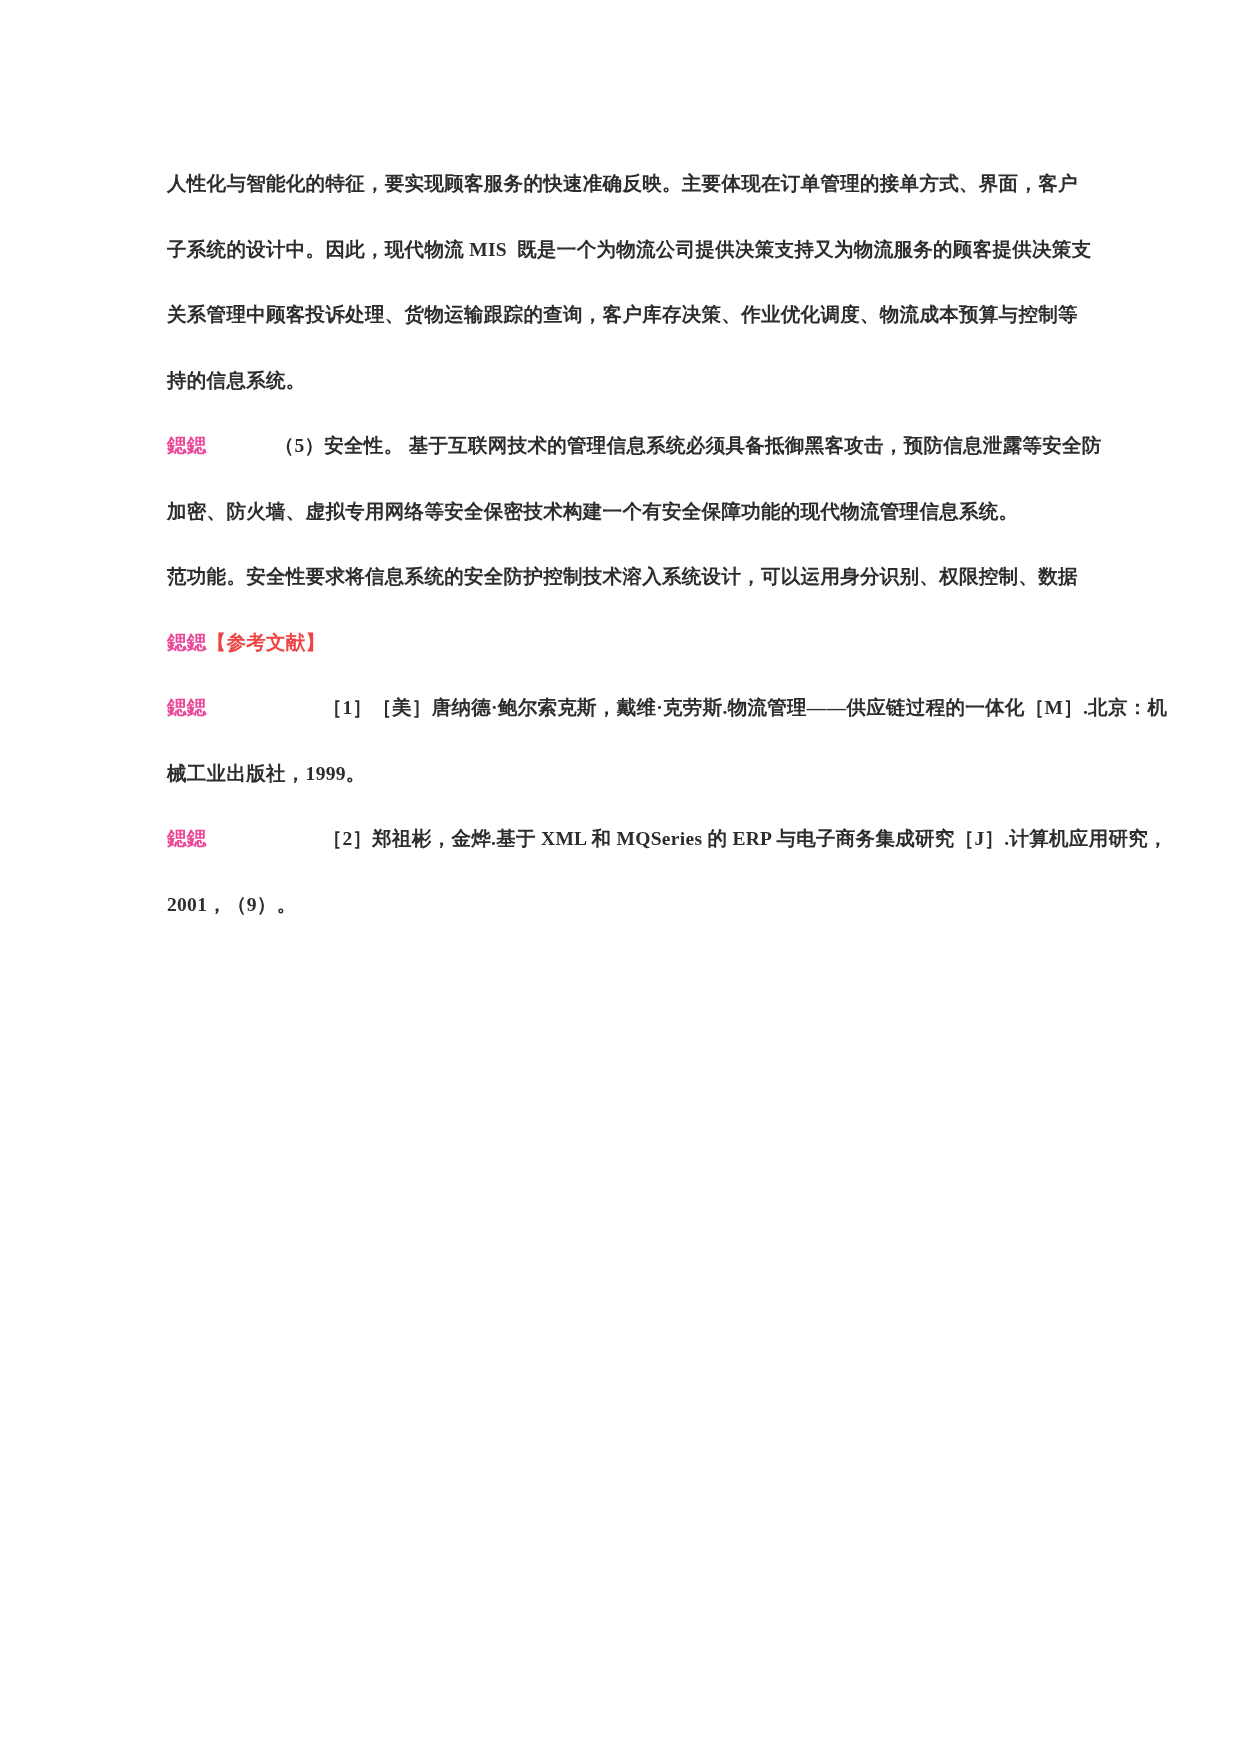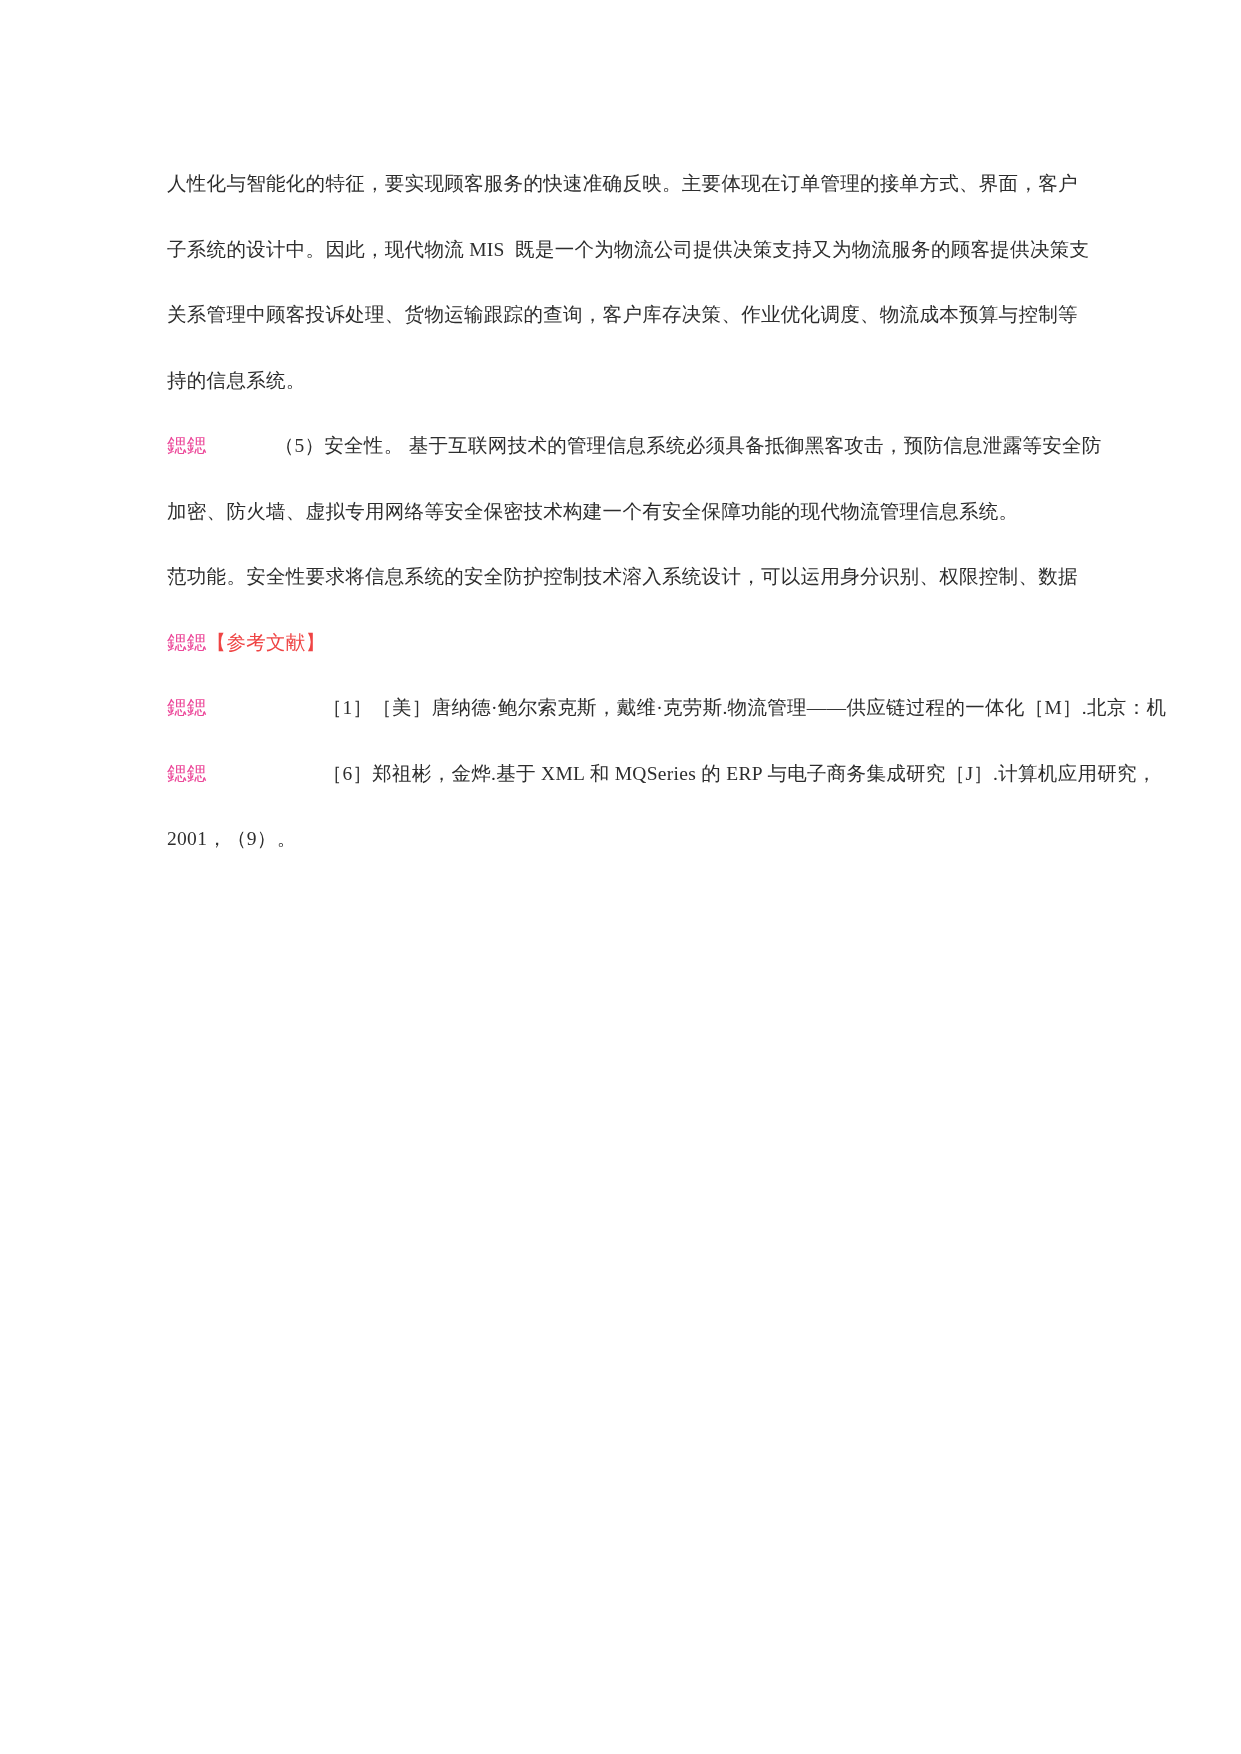--- a/index.html
+++ b/index.html
@@ -20,21 +20,21 @@
     left: 167px;
     top: 151px;
     width: 920px;
   }
   .line {
     height: 65.5px;
     display: flex;
     align-items: center;
     font-size: 19.5px;
     letter-spacing: 0.3px;
-    font-weight: 400;
+    font-weight: 700;
   }
   .line span {
     white-space: pre;
   }
   .t-body { color: #2d2d2d; }
   .t-mark { color: #ec4899; }
   .t-head { color: #ef4444; }
   .sp-a { flex: 0 0 68px; }
   .sp-b { flex: 0 0 116px; }
 </style>
@@ -78,25 +78,28 @@
       <span class="t-mark">鍶鍶</span>
       <span class="t-head">【参考文献】</span>
     </div>
 
     <div class="line">
       <span class="t-mark">鍶鍶</span>
       <span class="sp-b"></span>
       <span class="t-body">［1］［美］唐纳德·鲍尔索克斯，戴维·克劳斯.物流管理——供应链过程的一体化［M］.北京：机</span>
     </div>
 
+    <div class="line">
+      <span class="t-body">械工业出版社，1999。</span>
+    </div>
 
     <div class="line">
       <span class="t-mark">鍶鍶</span>
       <span class="sp-b"></span>
-      <span class="t-body">［6］郑祖彬，金烨.基于 XML 和 MQSeries 的 ERP 与电子商务集成研究［J］.计算机应用研究，</span>
+      <span class="t-body">［2］郑祖彬，金烨.基于 XML 和 MQSeries 的 ERP 与电子商务集成研究［J］.计算机应用研究，</span>
     </div>
 
     <div class="line">
       <span class="t-body">2001，（9）。</span>
     </div>
 
   </div>
 </div>
 
 </body></html>

